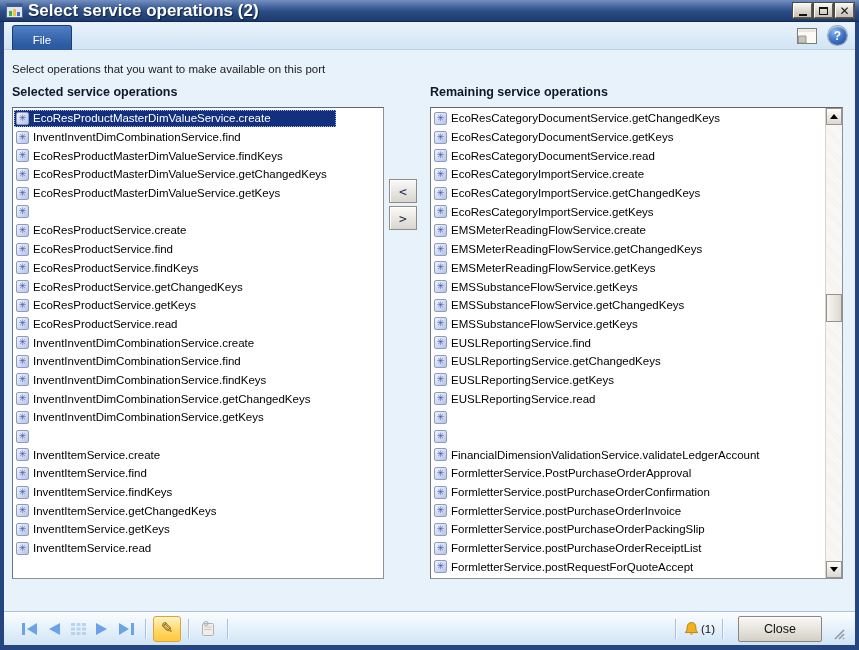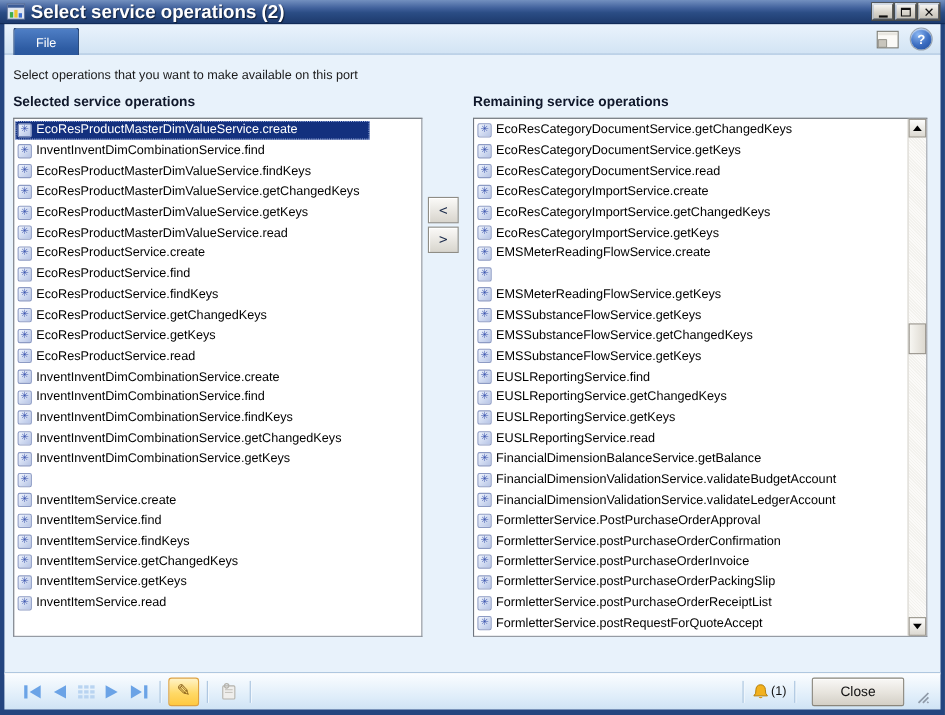--- a/index.html
+++ b/index.html
@@ -231,21 +231,20 @@
           </div>
           <div class="op-row">
             <span class="op-inner">
               <span class="op-icon">✳</span>
               <span class="op-label">EcoResProductMasterDimValueService.getKeys</span>
             </span>
           </div>
           <div class="op-row">
             <span class="op-inner">
               <span class="op-icon">✳</span>
-              <span class="op-label">EcoResProductMasterDimValueService.read</span>
             </span>
           </div>
           <div class="op-row">
             <span class="op-inner">
               <span class="op-icon">✳</span>
               <span class="op-label">EcoResProductService.create</span>
             </span>
           </div>
           <div class="op-row">
             <span class="op-inner">
@@ -394,20 +393,21 @@
           </div>
           <div class="op-row">
             <span class="op-inner">
               <span class="op-icon">✳</span>
               <span class="op-label">EMSMeterReadingFlowService.create</span>
             </span>
           </div>
           <div class="op-row">
             <span class="op-inner">
               <span class="op-icon">✳</span>
+              <span class="op-label">EMSMeterReadingFlowService.getChangedKeys</span>
             </span>
           </div>
           <div class="op-row">
             <span class="op-inner">
               <span class="op-icon">✳</span>
               <span class="op-label">EMSMeterReadingFlowService.getKeys</span>
             </span>
           </div>
           <div class="op-row">
             <span class="op-inner">
@@ -447,27 +447,25 @@
           </div>
           <div class="op-row">
             <span class="op-inner">
               <span class="op-icon">✳</span>
               <span class="op-label">EUSLReportingService.read</span>
             </span>
           </div>
           <div class="op-row">
             <span class="op-inner">
               <span class="op-icon">✳</span>
-              <span class="op-label">FinancialDimensionBalanceService.getBalance</span>
-            </span>
-          </div>
-          <div class="op-row">
-            <span class="op-inner">
-              <span class="op-icon">✳</span>
-              <span class="op-label">FinancialDimensionValidationService.validateBudgetAccount</span>
+            </span>
+          </div>
+          <div class="op-row">
+            <span class="op-inner">
+              <span class="op-icon">✳</span>
             </span>
           </div>
           <div class="op-row">
             <span class="op-inner">
               <span class="op-icon">✳</span>
               <span class="op-label">FinancialDimensionValidationService.validateLedgerAccount</span>
             </span>
           </div>
           <div class="op-row">
             <span class="op-inner">

